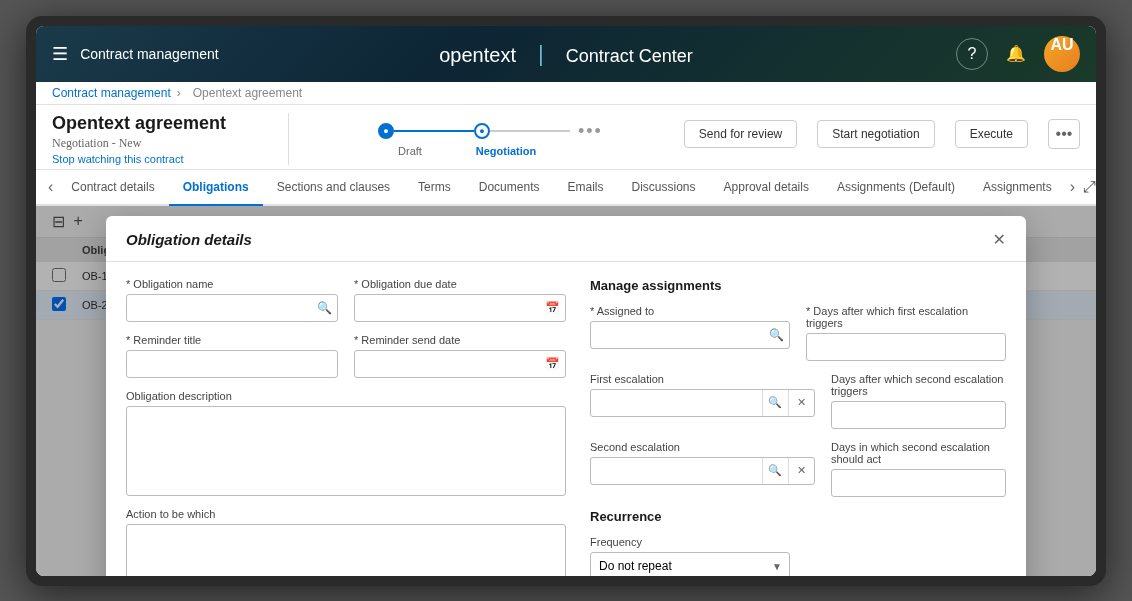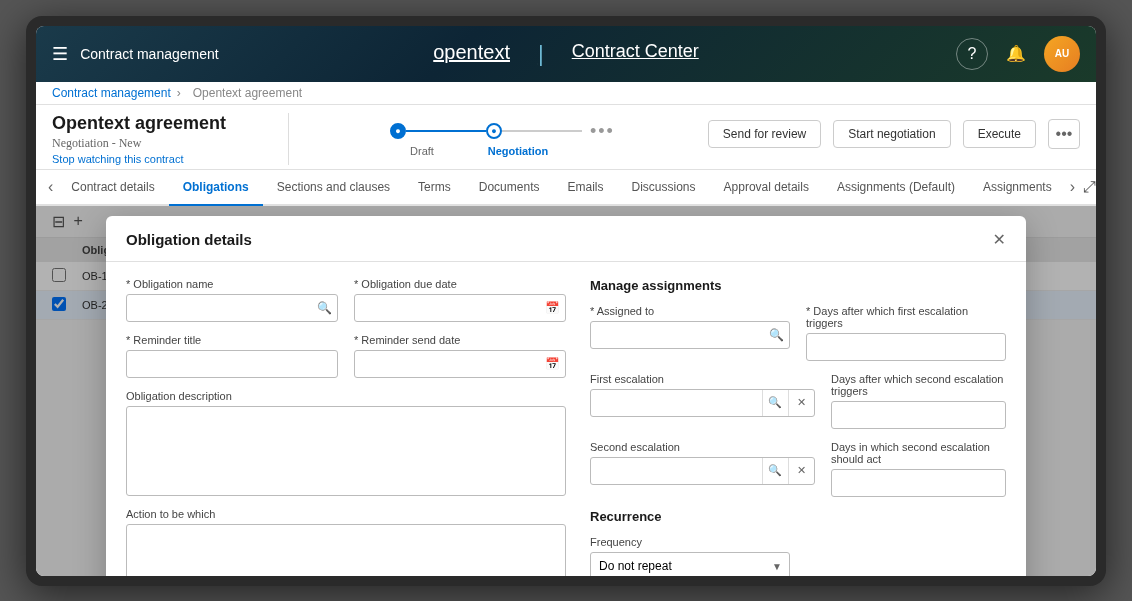--- a/index.html
+++ b/index.html
@@ -75,24 +75,24 @@
 
     .nav-icon-btn.help { background: transparent; border: 1px solid rgba(255,255,255,0.4); }
     .nav-icon-btn.notif { background: transparent; }
 
     .avatar {
       width: 36px;
       height: 36px;
       border-radius: 50%;
       background: linear-gradient(135deg, #f5a623, #e67e22);
       display: flex;
-      align-items: center;
+      align-items: flex-start;
       justify-content: center;
       color: white;
-      font-size: 10px;
+      font-size: 16px;
       font-weight: bold;
     }
 
     
     .breadcrumb-bar {
       background: white;
       padding: 4px 16px;
       display: flex;
       align-items: center;
       font-size: 12px;
@@ -171,21 +171,21 @@
       gap: 3px;
       padding: 0 8px;
       color: #999;
       font-size: 18px;
       letter-spacing: 2px;
     }
 
     .contract-actions {
       display: flex;
       align-items: center;
-      gap: 12px;
+      gap: 20px;
       padding-top: 6px;
     }
 
     .btn {
       padding: 6px 14px;
       border-radius: 4px;
       border: 1px solid #ccc;
       font-size: 12px;
       cursor: pointer;
       background: white;
@@ -331,20 +331,21 @@
       align-items: center;
       justify-content: space-between;
       padding: 14px 20px 12px;
       border-bottom: 1px solid #e0e0e0;
     }
 
     .modal-title {
       font-size: 15px;
       font-weight: 600;
       color: #1a1a1a;
+      font-style: italic;
     }
 
     .modal-close {
       cursor: pointer;
       color: #666;
       font-size: 16px;
       background: none;
       border: none;
     }
 
@@ -484,23 +485,22 @@
       font-size: 10px;
     }
 
     .top-nav-center {
       position: absolute;
       left: 50%;
       transform: translateX(-50%);
       color: white;
       font-size: 18px;
       display: flex;
-      align-items: flex-start;
-      gap: 22px;
-      text-decoration: underline;
+      align-items: flex-end;
+      gap: 16px;
     }
 
     .brand-open { font-weight: 300; font-size: 20px; }
     .brand-pipe { color: #6db8d4; margin: 0 6px; font-size: 22px; font-weight: 100; }
     .brand-contract { font-size: 18px; font-weight: 400; }
 
     .step-wrapper {
       display: flex;
       align-items: center;
     }

